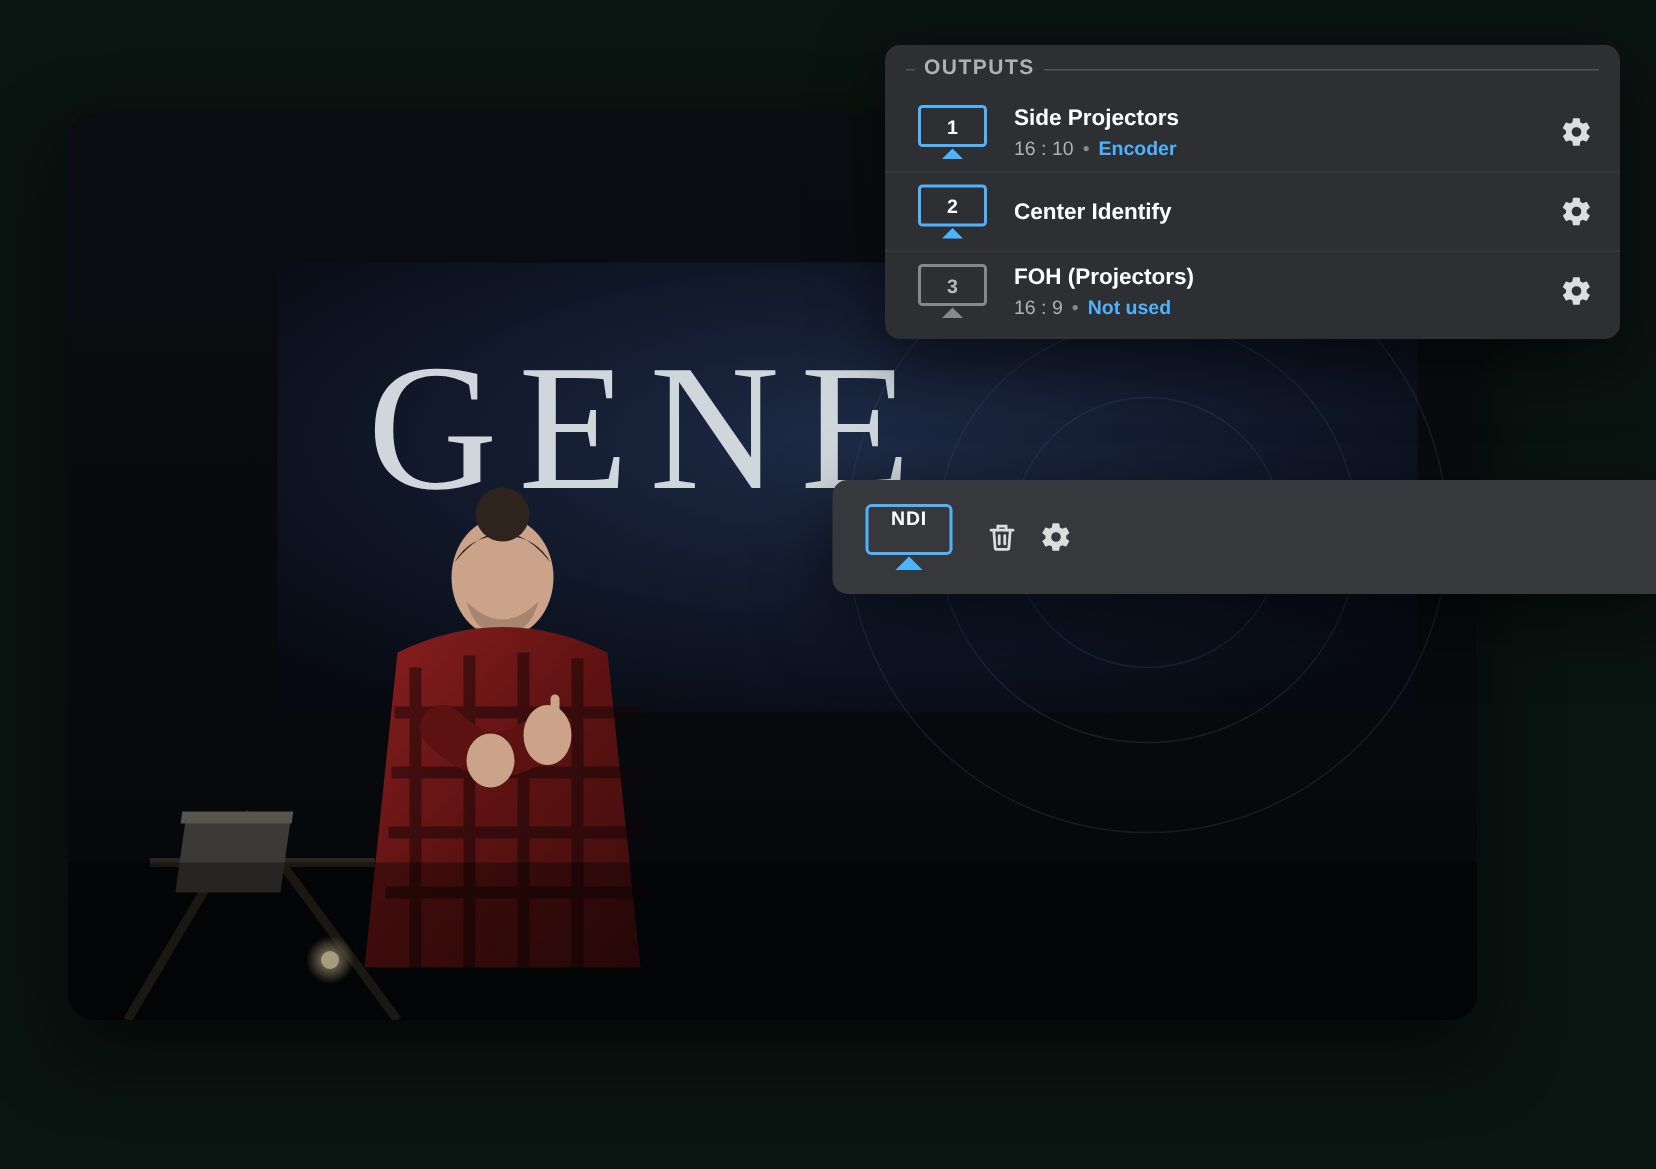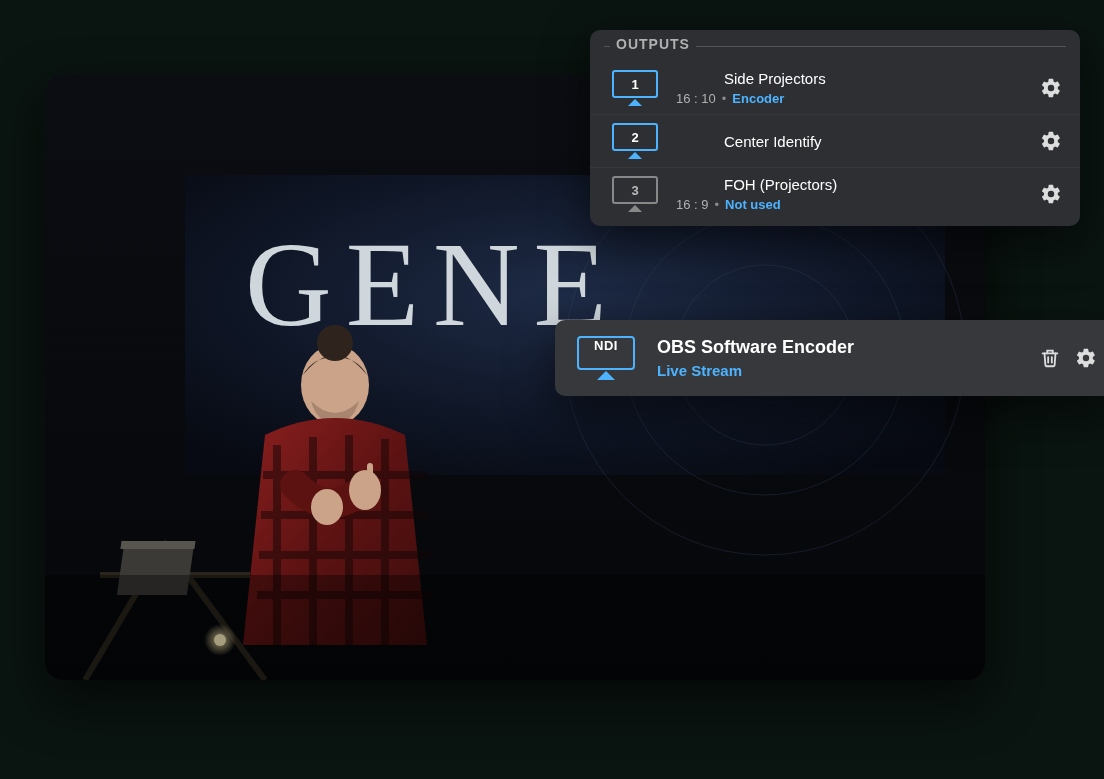--- a/index.html
+++ b/index.html
@@ -94,21 +94,21 @@
   .monitor-icon .stand {
     position:absolute; bottom:0; left:50%;
     width:0; height:0;
     border-left:7px solid transparent;
     border-right:7px solid transparent;
     border-bottom:7px solid var(--blue-light);
     transform:translateX(-50%);
   }
   .monitor-icon.off .stand { border-bottom-color:#888; }
   .row-body { flex:1; min-width:0; }
-  .row-title { font-weight:400; font-size:15px; color:#fff;margin-left:48px; }
+  .row-title { font-weight:700; font-size:15px; color:#fff; }
   .row-sub { margin-top:4px; font-size:13px; color:var(--text-dim); }
   .row-sub .ratio { color:var(--text-dim);text-align:right; }
   .row-sub .dot { color:#888; padding:0 6px; }
   .row-sub .mode { color:var(--blue-light); font-weight:600; }
   .row-gear {
     width:22px; height:22px; flex:0 0 22px; cursor:pointer;
     color:#ddd;
   }
   .row-gear svg, .trash svg { width:100%; height:100%; display:block; }
 
@@ -290,24 +290,20 @@
     </div>
   </div>
 
   <div class="ndi-card">
     <div class="ndi-icon">
       <div class="frame">
           <span>NDI</span>
         </div>
       <div class="stand"></div>
     </div>
-    <div class="ndi-body">
-      <div class="ndi-title">OBS Software Encoder</div>
-      <div class="ndi-sub">Live Stream</div>
-    </div>
     <div class="ndi-actions">
       <div class="trash">
         <svg viewBox="0 0 24 24" fill="none" stroke="currentColor" stroke-width="2" stroke-linecap="round">
           <path d="M4 7h16"></path>
             <path d="M10 11v6"></path>
             <path d="M14 11v6"></path>
           <path d="M6 7l1 13a1 1 0 0 0 1 1h8a1 1 0 0 0 1-1l1-13"></path>
           <path d="M9 7V4h6v3"></path>
         </svg>
       </div>

